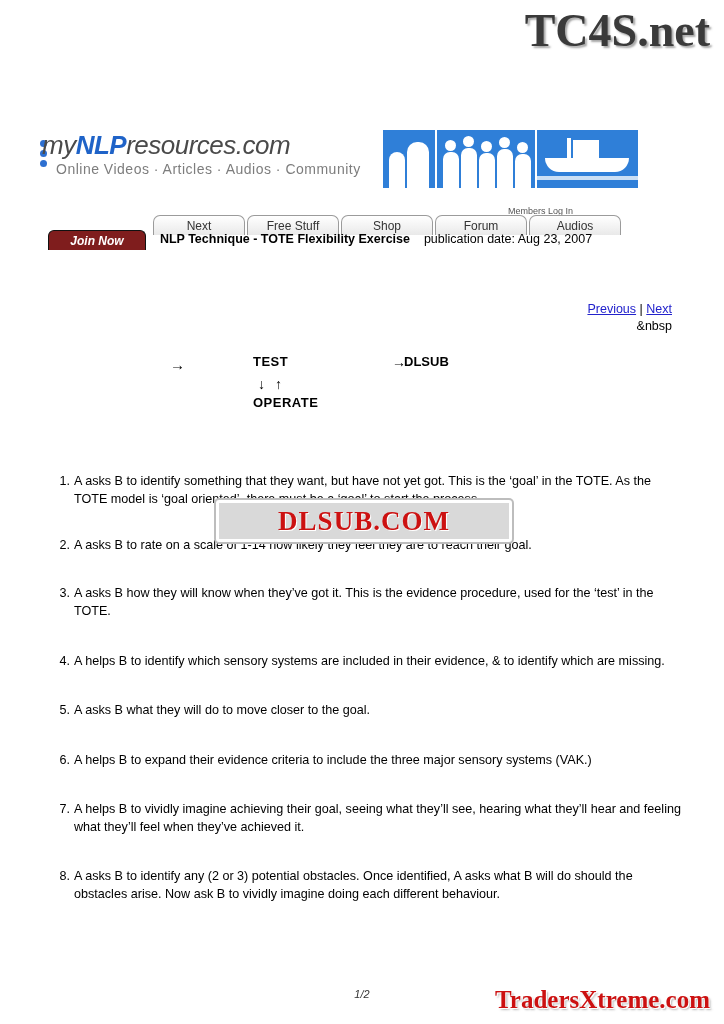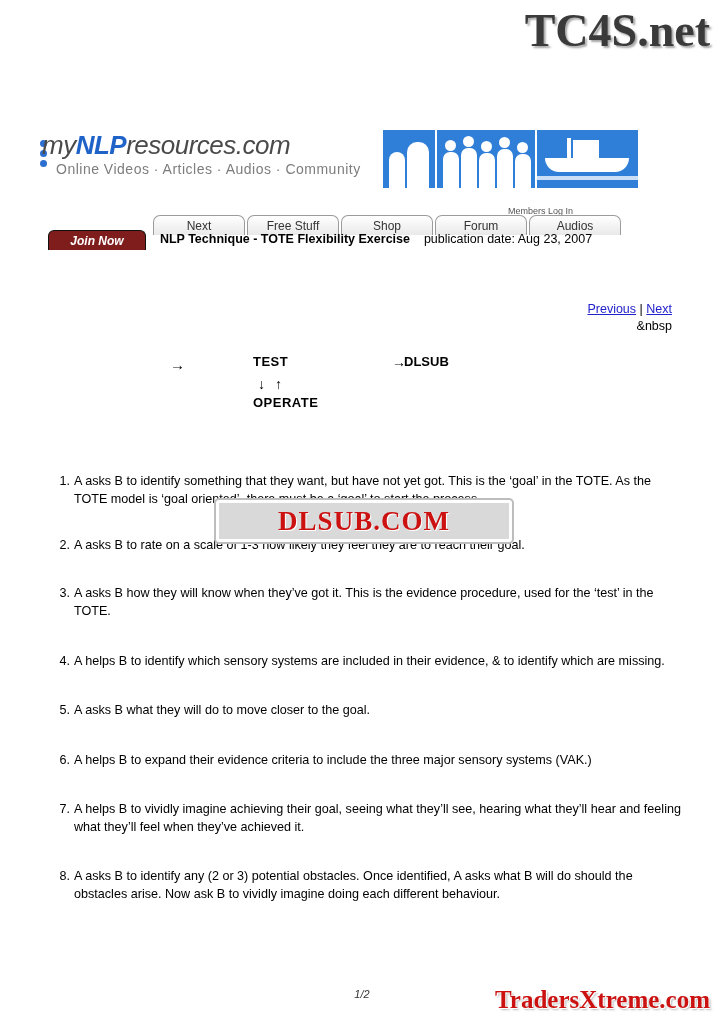--- a/index.html
+++ b/index.html
@@ -391,21 +391,21 @@
   <div class="d-operate">OPERATE</div>
 </div>
 
 <div class="steps">
   <div class="step s1">
     <span class="num">1.</span>
     <span class="txt">A asks B to identify something that they want, but have not yet got. This is the ‘goal’ in the TOTE. As the TOTE model is ‘goal oriented’, there must be a ‘goal’ to start the process.</span>
   </div>
   <div class="step s2">
     <span class="num">2.</span>
-    <span class="txt">A asks B to rate on a scale of 1-3 how likely they feel they are to reach their goal.</span>
+    <span class="txt">A asks B to rate on a scale of 1-14 how likely they feel they are to reach their goal.</span>
   </div>
   <div class="step s3">
     <span class="num">3.</span>
     <span class="txt">A asks B how they will know when they’ve got it. This is the evidence procedure, used for the ‘test’ in the TOTE.</span>
   </div>
   <div class="step s4">
     <span class="num">4.</span>
     <span class="txt">A helps B to identify which sensory systems are included in their evidence, &amp; to identify which are missing.</span>
   </div>
   <div class="step s5">

